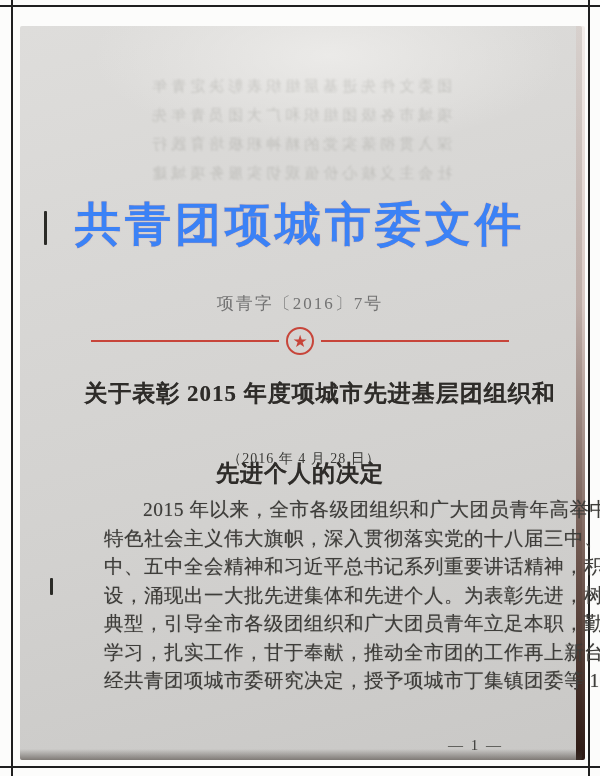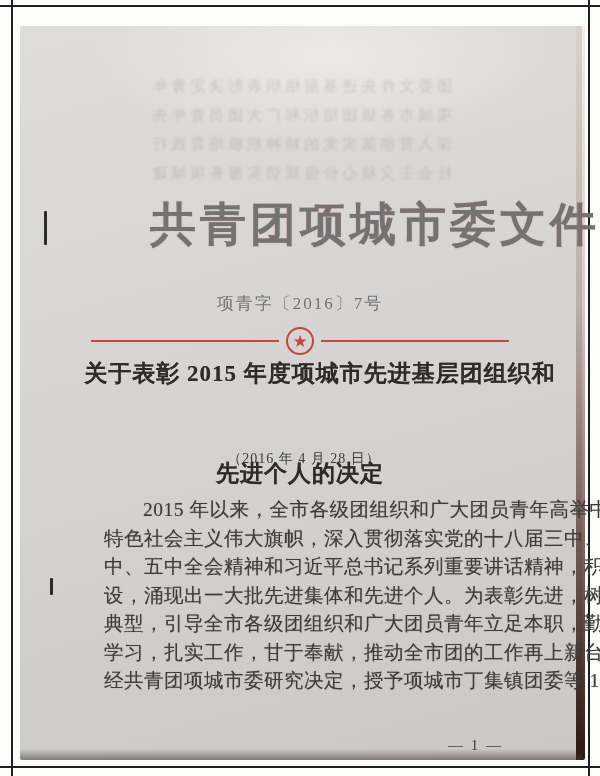--- a/index.html
+++ b/index.html
@@ -41,22 +41,22 @@
   .ghost{
     position:absolute;left:90px;top:72px;width:420px;
     transform:scaleX(-1);
     color:#86867f;opacity:.30;filter:blur(1.2px);
     font-size:15px;line-height:29px;letter-spacing:4px;
     text-align:center;white-space:nowrap;
   }
 
   .red-header{
     position:absolute;left:0;right:0;top:194px;
-    text-align:right;font-size:46px;font-weight:bold;
-    letter-spacing:4px;color:#737373;white-space:nowrap;
+    text-align:center;font-size:46px;font-weight:bold;
+    letter-spacing:4px;color:#3b82f6;white-space:nowrap;
     text-shadow:0 0 1px rgba(209,74,58,.55);
     font-family:Liberation Serif, serif;
   }
   .doc-number{
     position:absolute;left:0;right:0;top:292px;
     text-align:center;font-size:17px;color:#737373;letter-spacing:2px;
   }
   .rule{
     position:absolute;left:91px;top:328px;width:418px;height:26px;
     display:flex;align-items:center;
@@ -65,21 +65,21 @@
   .star-circle{
     width:24px;height:24px;margin:0 7px;border:2px solid #c7453a;border-radius:50%;
     display:flex;align-items:center;justify-content:center;flex:0 0 auto;
     color:#c7453a;font-size:17px;line-height:1;
   }
   .doc-title{
     position:absolute;left:0;right:0;text-align:center;
     font-size:23px;font-weight:bold;color:#2e2c29;letter-spacing:1px;
     white-space:nowrap;text-shadow:0 0 .5px rgba(46,44,41,.6);
   }
-  #title-line1{top:358px;padding-left:40px;}
+  #title-line1{top:378px;padding-left:40px;}
   #title-line2{top:418px;margin-top:40px;}
   .doc-date{
     position:absolute;left:8px;right:0;top:450px;
     text-align:center;font-size:14px;color:#3b3b38;letter-spacing:1px;
   }
   .body-text{
     position:absolute;left:104px;top:496px;width:404px;
     font-size:19.5px;line-height:28.5px;color:#3e3d3a;
     letter-spacing:.5px;text-shadow:0 0 .8px rgba(62,61,58,.5);
   }

